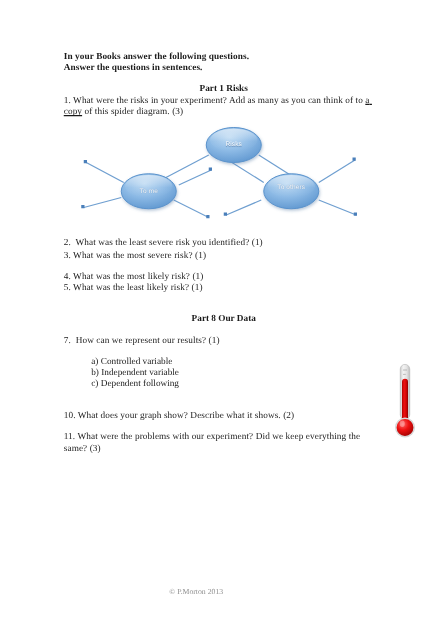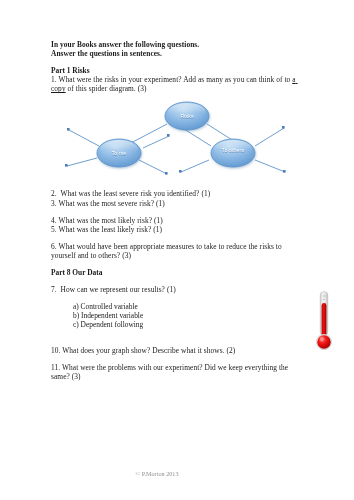--- a/index.html
+++ b/index.html
@@ -38,20 +38,21 @@
   }
 
   .bold {
     font-weight: bold;
   }
 
   .heading {
     font-weight: bold;
     font-size: 7.4px;
     line-height: 9.1px;
+    text-align: center;
   }
 
   .gap-sm { height: 5px; }
   .gap-md { height: 8px; }
 
   .underline {
     text-decoration: underline;
   }
 
   .sub-item {
@@ -198,21 +199,20 @@
     <div class="line">2.  What was the least severe risk you identified? (1)</div>
     <div class="line">3. What was the most severe risk? (1)</div>
 
     <div class="gap-md"></div>
 
     <div class="line">4. What was the most likely risk? (1)</div>
     <div class="line">5. What was the least likely risk? (1)</div>
 
     <div class="gap-md"></div>
 
-    <div class="line">6. What would have been appropriate measures to take to reduce the risks to yourself and to others? (3)</div>
 
     <div class="gap-md"></div>
 
     <div class="heading">Part 8 Our Data</div>
 
     <div class="gap-md"></div>
 
     <div class="line">7.  How can we represent our results? (1)</div>
 
     <div class="gap-md"></div>

